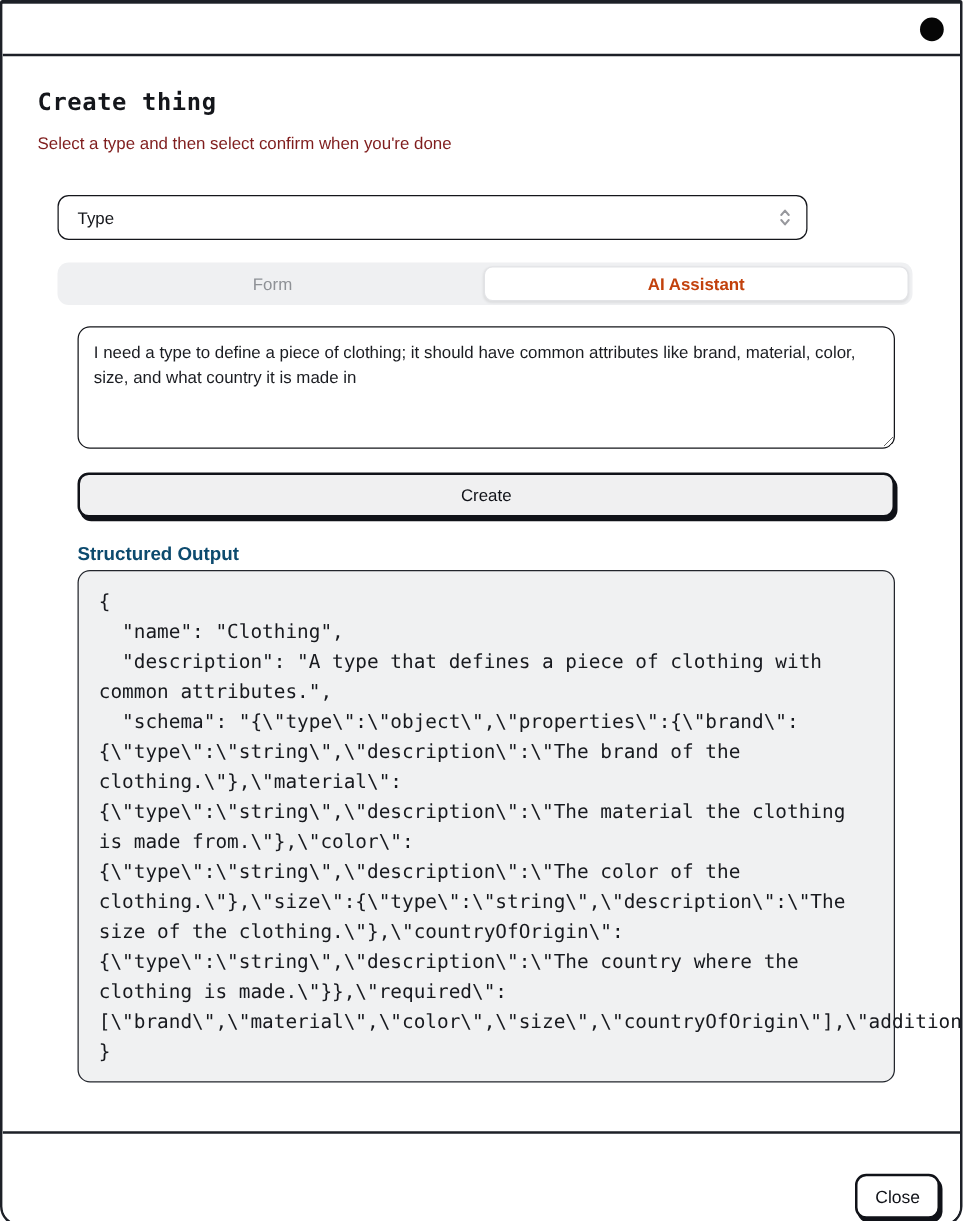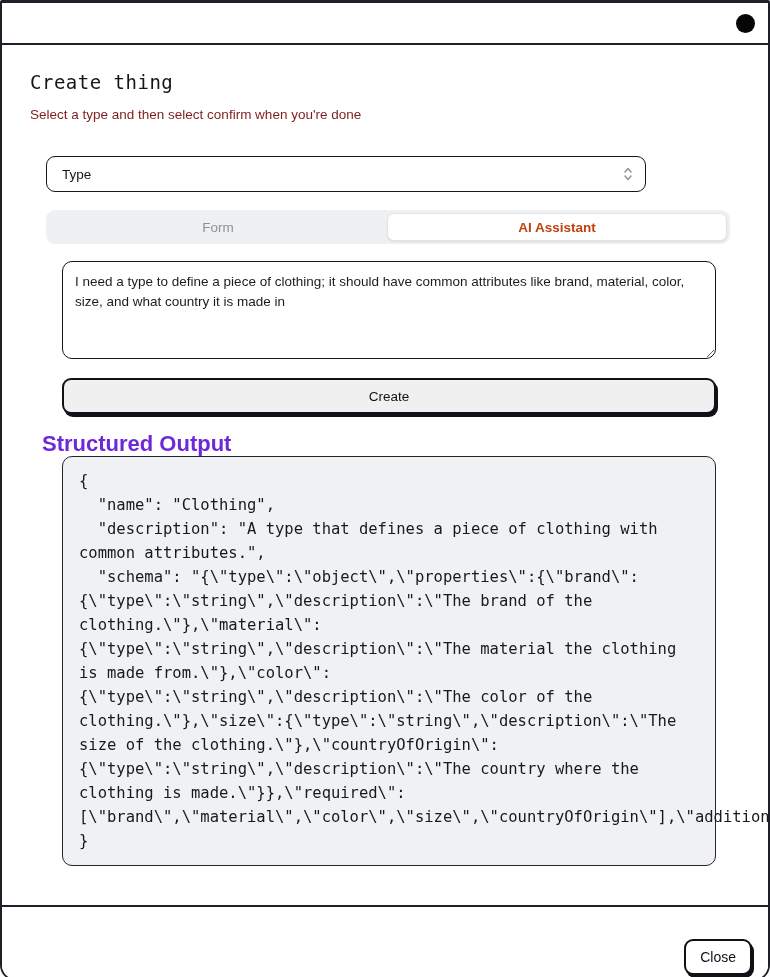--- a/index.html
+++ b/index.html
@@ -46,21 +46,21 @@
     flex: 0 0 auto;
     height: 860px;
     box-sizing: border-box;
     padding: 26px 28px 0 28px;
     overflow: hidden;
     position: relative;
   }
   h1.dlg-title {
     margin: 0;
     font-family: "DejaVu Sans Mono", monospace;
-    font-weight: 400;
+    font-weight: 700;
     font-size: 19px;
     line-height: 23px;
     color: #14161b;
     letter-spacing: 0.5px;
   }
   p.dlg-subtitle {
     margin: 13px 0 0 0;
     font-size: 13.5px;
     line-height: 16px;
     color: #7f1d1d;
@@ -148,25 +148,25 @@
     border: 2.5px solid #101218;
     border-radius: 9px;
     box-shadow: 2px 3px 0 0 #101218;
     font-family: "Liberation Sans", sans-serif;
     font-size: 13.5px;
     font-weight: 500;
     color: #101218;
     cursor: pointer;
   }
   h3.output-heading {
-    margin: 19px 0 0 12px;
-    font-size: 22px;
+    margin: 19px 0 0 32px;
+    font-size: 15px;
     line-height: 21px;
     font-weight: 700;
-    color: #6d28d9;
+    color: #0c4a6e;
   }
   pre.output-code {
     margin: 2px 0 0 32px;
     width: 654px;
     box-sizing: border-box;
     background: #f0f1f2;
     border: 1.5px solid #23262d;
     border-radius: 10px;
     padding: 12px 16px;
     font-family: "DejaVu Sans Mono", monospace;

